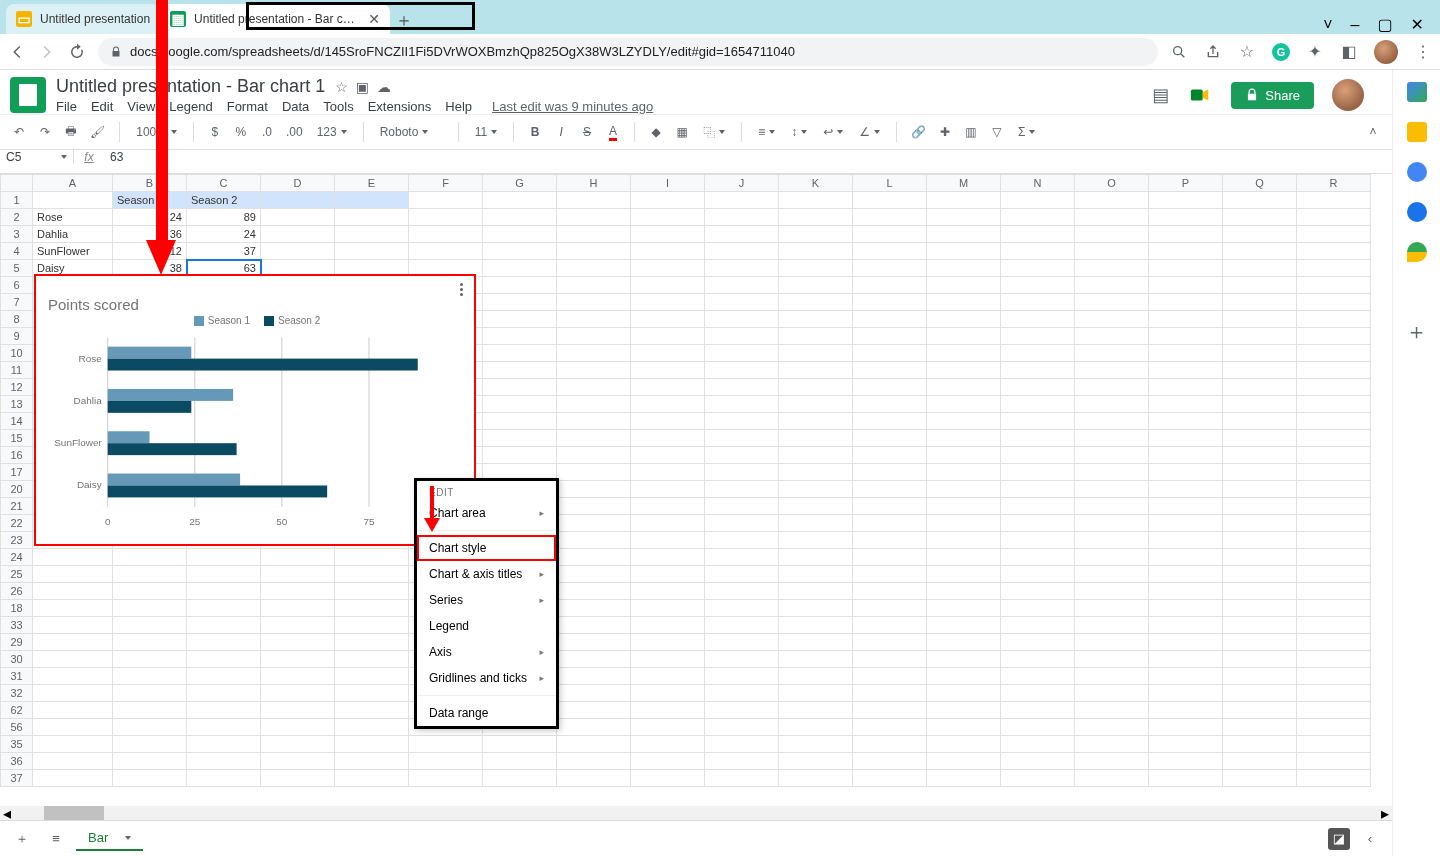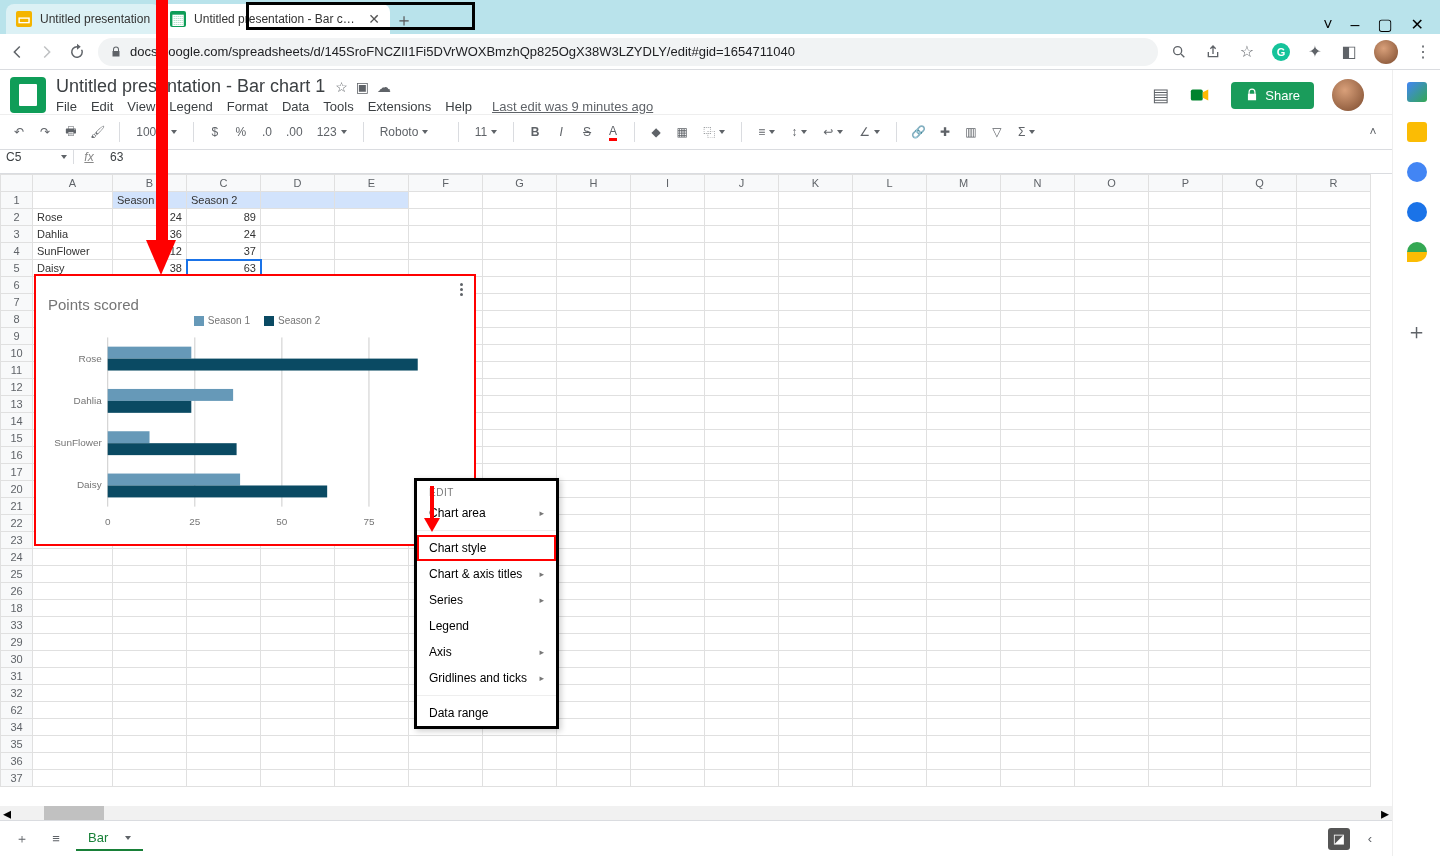--- a/index.html
+++ b/index.html
@@ -961,21 +961,21 @@
               <td class=""></td>
               <td class=""></td>
               <td class=""></td>
               <td class=""></td>
               <td class=""></td>
               <td class=""></td>
               <td class=""></td>
               <td class=""></td>
             </tr>
             <tr>
-              <td class="rownum">34</td>
+              <td class="rownum">56</td>
               <td class=""></td>
               <td class=""></td>
               <td class=""></td>
               <td class=""></td>
               <td class=""></td>
               <td class=""></td>
               <td class=""></td>
               <td class=""></td>
               <td class=""></td>
               <td class=""></td>

